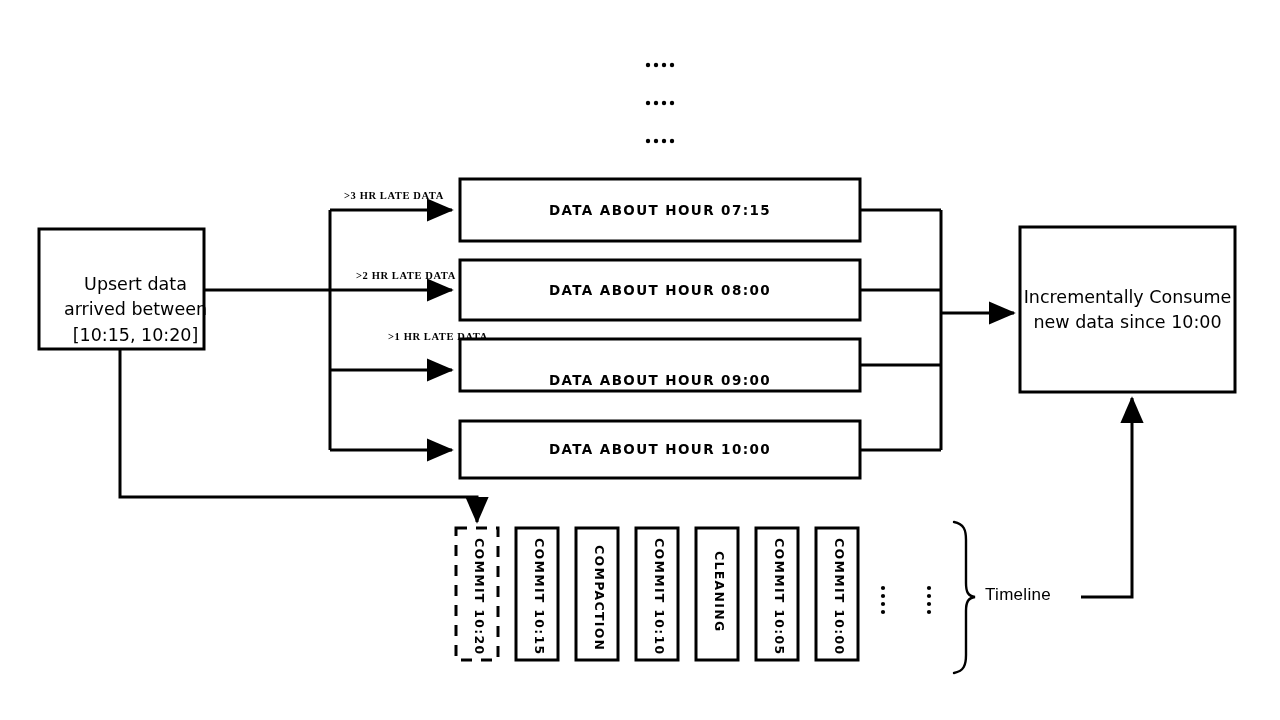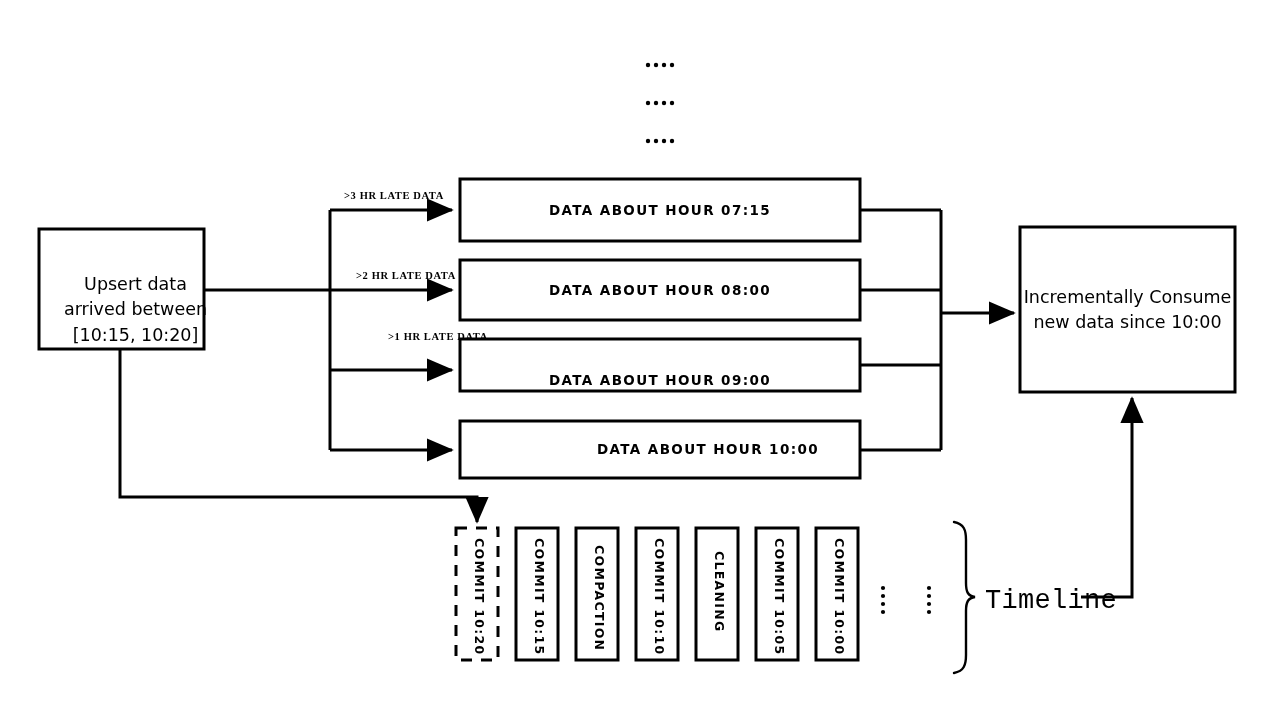--- a/index.html
+++ b/index.html
@@ -82,23 +82,23 @@
     font-family: "DejaVu Sans", sans-serif;
     font-weight: 700;
     font-size: 12.5px;
     letter-spacing: 1.3px;
     white-space: nowrap;
     transform-origin: 0 0;
     transform: rotate(90deg);
     position: absolute;
   }
   .timeline-label {
-    font-family: Liberation Mono, monospace;
+    font-family: Liberation Sans, sans-serif;
     font-weight: 400;
-    font-size: 27px;
+    font-size: 17px;
     letter-spacing: 0.3px;
   }
 </style>
 </head>
 <body>
 
 <div id="canvas">
 
   <svg id="diagram-svg" viewBox="0 0 1280 720" xmlns="http://www.w3.org/2000/svg">
     <defs>
@@ -191,21 +191,21 @@
 arrived between
 [10:15, 10:20]</div>
 
   <div class="lbl arrow-label" style="left:344px; top:190px;">&gt;3 HR LATE DATA</div>
   <div class="lbl arrow-label" style="left:356px; top:270px;">&gt;2 HR LATE DATA</div>
   <div class="lbl arrow-label" style="left:344px; top:331px;margin-left:44px;">&gt;1 HR LATE DATA</div>
 
   <div class="lbl hourbox-label" style="left:460px; top:202px;">DATA ABOUT HOUR 07:15</div>
   <div class="lbl hourbox-label" style="left:460px; top:282px;">DATA ABOUT HOUR 08:00</div>
   <div class="lbl hourbox-label" style="left:460px; top:356px;margin-top:16px;">DATA ABOUT HOUR 09:00</div>
-  <div class="lbl hourbox-label" style="left:460px; top:441px;margin-left:48px;">DATA ABOUT HOUR 10:00</div>
+  <div class="lbl hourbox-label" style="left:460px; top:441px;">DATA ABOUT HOUR 10:00</div>
 
   <div class="lbl sidebox-text" style="left:1020px; top:285px; width:215px;">Incrementally Consume
 new data since 10:00</div>
 
   <div class="commit-label" style="left:487px; top:538px;">COMMIT 10:20</div>
   <div class="commit-label" style="left:547px; top:538px;">COMMIT 10:15</div>
   <div class="commit-label" style="left:607px; top:545px;">COMPACTION</div>
   <div class="commit-label" style="left:667px; top:538px;">COMMIT 10:10</div>
   <div class="commit-label" style="left:727px; top:551px;">CLEANING</div>
   <div class="commit-label" style="left:787px; top:538px;">COMMIT 10:05</div>

